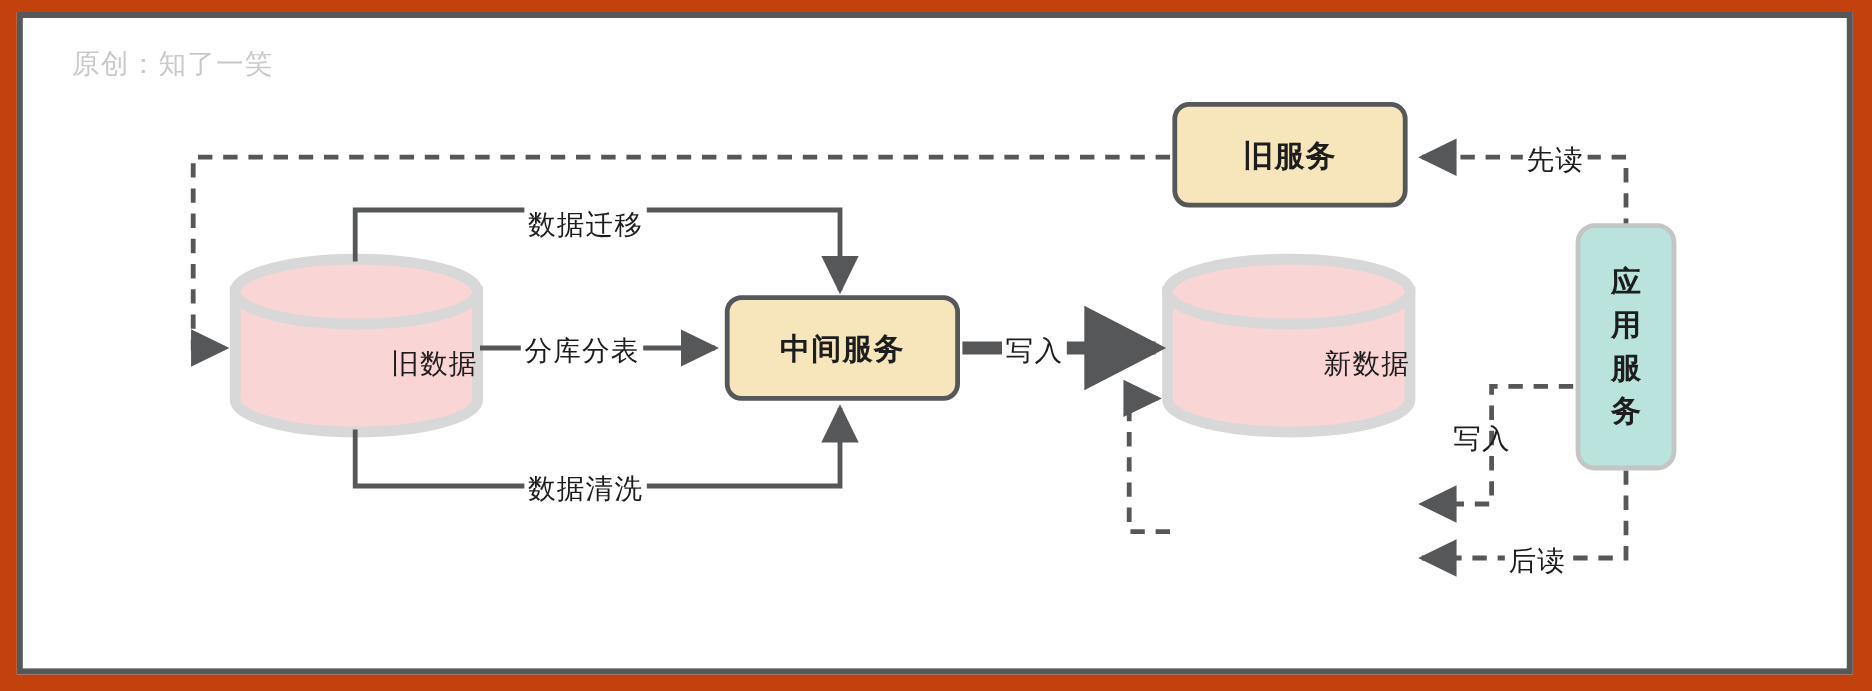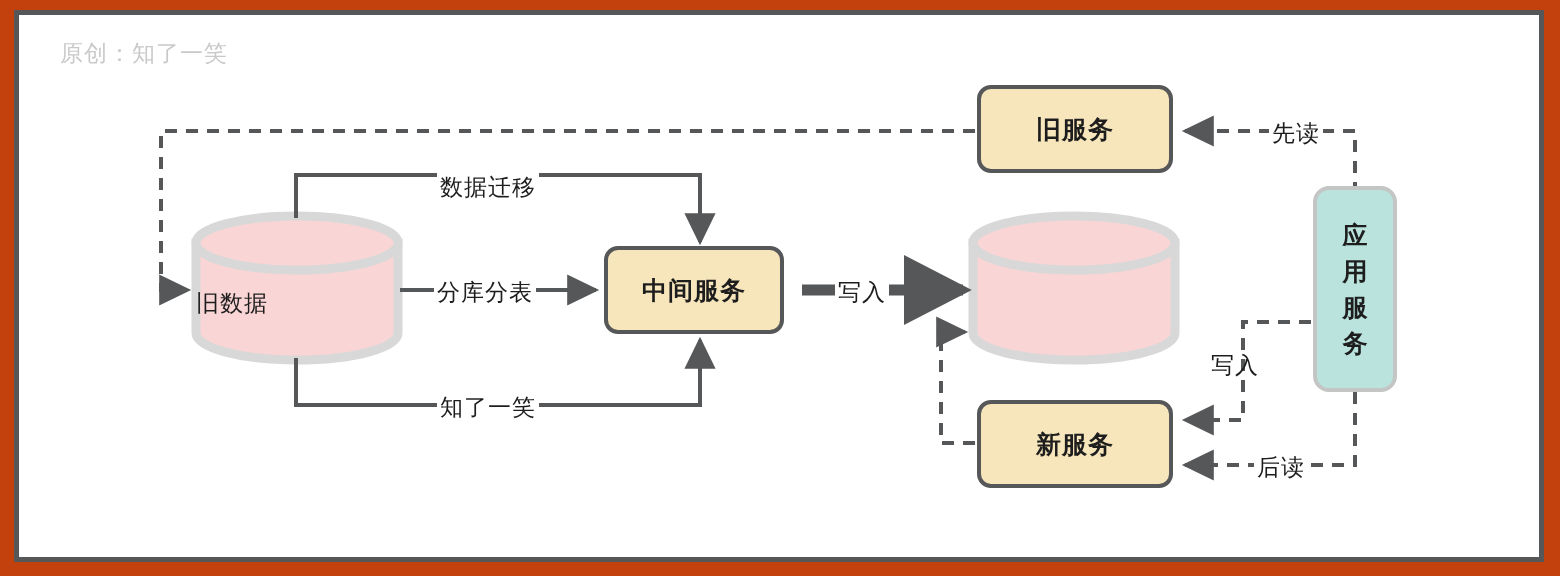--- a/index.html
+++ b/index.html
@@ -75,21 +75,21 @@
     width: 1em;
   }
   
   .cyl {
     position: absolute;
   }
   .cyl .cyl-label {
     position: absolute;
     left: 0;
     width: 100%;
-    text-align: left;
+    text-align: right;
     font-size: 23px;
     color: #1d1d1d;
     letter-spacing: 1px;
   }
   
   .edge-label {
     position: absolute;
     font-size: 23px;
     color: #1d1d1d;
     white-space: nowrap;
@@ -147,47 +147,47 @@
 
     <path d="M1355,392 L1355,465 L1185,465" fill="none" stroke="#555759" stroke-width="4" stroke-dasharray="12,9" marker-end="url(#arrowDash)"></path>
 
     <path d="M975,443 L941,443 L941,332 L965,332" fill="none" stroke="#555759" stroke-width="4" stroke-dasharray="12,9" marker-end="url(#arrowDash)"></path>
   </svg>
 
   <div class="cyl" style="left:196px; top:243px; width:202px; height:117px;">
     <div class="cyl-label" style="top:45px;">旧数据</div>
   </div>
 
+  <div class="cyl" style="left:973px; top:243px; width:202px; height:117px;">
+    <div class="cyl-label" style="top:45px;">新数据</div>
+  </div>
 
-  <div class="node svc-box" style="left:604px; top:246px; width:180px; height:88px;">
+  <div class="node svc-box" style="left:604px; top:246px; width:196px; height:88px;">
     <span>中间服务</span>
   </div>
 
   <div class="node svc-box" style="left:977px; top:85px; width:196px; height:88px;">
     <span>旧服务</span>
   </div>
 
-  <div class="node svc-box" style="left:977px; top:400px; width:196px; height:88px;">
-    <span>新服务</span>
-  </div>
 
   <div class="node app-box" style="left:1313px; top:186px; width:84px; height:206px;">
     <div>
       <span class="vtext">应</span>
       <span class="vtext">用</span>
       <span class="vtext">服</span>
       <span class="vtext">务</span>
     </div>
   </div>
 
   <div class="edge-label" style="left:437px; top:162px;margin-top:10px;">数据迁移</div>
 
   <div class="edge-label" style="left:434px; top:277px;font-family:Liberation Serif, serif;">分库分表</div>
 
-  <div class="edge-label" style="left:437px; top:392px;">知了一笑</div>
+  <div class="edge-label" style="left:437px; top:392px;">数据清洗</div>
 
   <div class="edge-label" style="left:835px; top:277px;">写入</div>
 
   <div class="edge-label" style="left:1269px; top:118px;">先读</div>
 
   <div class="edge-label" style="left:1254px; top:452px;">后读</div>
 
   <div class="edge-label nobg" style="left:1208px; top:350px;">写入</div>
 
 </div>

